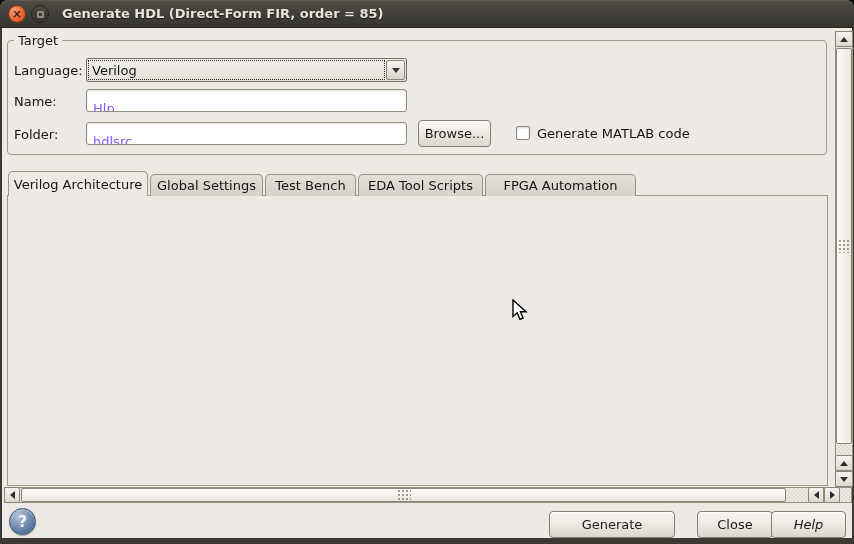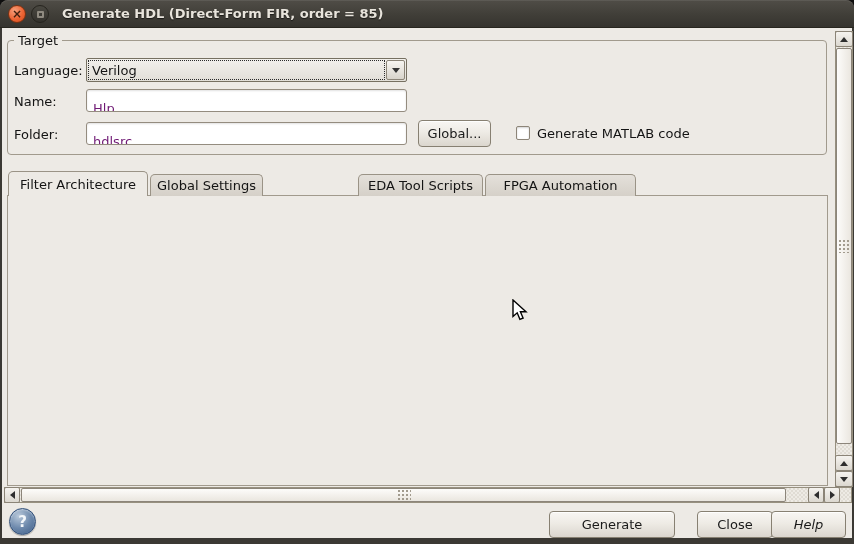--- a/index.html
+++ b/index.html
@@ -23,21 +23,21 @@
   .tb-restore .sq { width:7px; height:7px; border:2px solid #8f8a80; border-radius:1px; }
   .tb-title { position:absolute; left:62px; top:0; height:28px; line-height:27px;
               font-size:13px; font-weight:bold; color:#e8e4dc; text-shadow:0 1px 1px rgba(0,0,0,.6);
               white-space:nowrap; }
 
   
   .lbl { position:absolute; font-size:13px; color:#141414; white-space:nowrap; line-height:16px; }
   .val { position:absolute; font-size:13px; color:#141414; white-space:nowrap; line-height:16px; }
 
   .txtin { position:absolute; background:#fff; border:1px solid #948c7f; border-radius:3px;
-           font-family:"DejaVu Sans","Liberation Sans",sans-serif; font-size:13px; color:#701a75;
+           font-family:"DejaVu Sans","Liberation Sans",sans-serif; font-size:13px; color:#8b5cf6;
            padding:16px 0 0 6px; box-shadow:inset 0 1px 2px rgba(0,0,0,.12); outline:none; }
 
   .combo { position:absolute; display:flex; align-items:center;
            background:linear-gradient(#fbfaf7,#e9e6df 50%,#d9d4cc);
            border:1px solid #837c6e; border-radius:3px;
            box-shadow:inset 0 1px 0 rgba(255,255,255,.7); cursor:default; }
   .combo-text { flex:1; font-size:13px; color:#141414; padding-left:8px; white-space:nowrap; overflow:hidden; }
   .combo-sep { width:1px; height:70%; background:#a59e91; box-shadow:1px 0 0 rgba(255,255,255,.7); }
   .combo-arrow { width:20px; display:flex; align-items:center; justify-content:center; }
   .tri-down { width:0; height:0; border-left:4px solid transparent; border-right:4px solid transparent;
@@ -132,28 +132,29 @@
     <span class="jcombo-btn">
       <span class="tri-down"></span>
     </span>
   </div>
 
   <div class="lbl" style="left:14px; top:94px;">Name:</div>
   <input class="txtin" style="left: 86px; top: 89px; width: 321px; height: 23px;" spellcheck="false" value="Hlp">
 
   <div class="lbl" style="left:14px; top:127px;">Folder:</div>
   <input class="txtin" style="left: 86px; top: 122px; width: 321px; height: 23px;" spellcheck="false" value="hdlsrc">
-  <div class="btn" style="left:418px; top:120px; width:73px; height:27px;">Global...</div>
+  <div class="btn" style="left:418px; top:120px; width:73px; height:27px;">Browse...</div>
 
   <span class="chk" style="left:516px; top:126px;"></span>
   <div class="lbl" style="left:537px; top:126px;">Generate MATLAB code</div>
 
   <div class="notebook"></div>
-  <div class="tab active" style="left:8px; width:140px;">Filter Architecture</div>
+  <div class="tab active" style="left:8px; width:140px;">Verilog Architecture</div>
   <div class="tab" style="left:150px; width:113px;">Global Settings</div>
+  <div class="tab" style="left:265px; width:91px;">Test Bench</div>
   <div class="tab" style="left:358px; width:125px;">EDA Tool Scripts</div>
   <div class="tab" style="left:485px; width:151px;">FPGA Automation</div>
 
   <div class="lbl" style="left:12px; top:203px;">Architecture:</div>
   <div class="combo" style="left:183px; top:197px; width:209px; height:25px;">
     <span class="combo-text">Fully parallel</span>
     <span class="combo-sep"></span>
     <span class="combo-arrow">
         <span class="tri-down"></span>
       </span>

